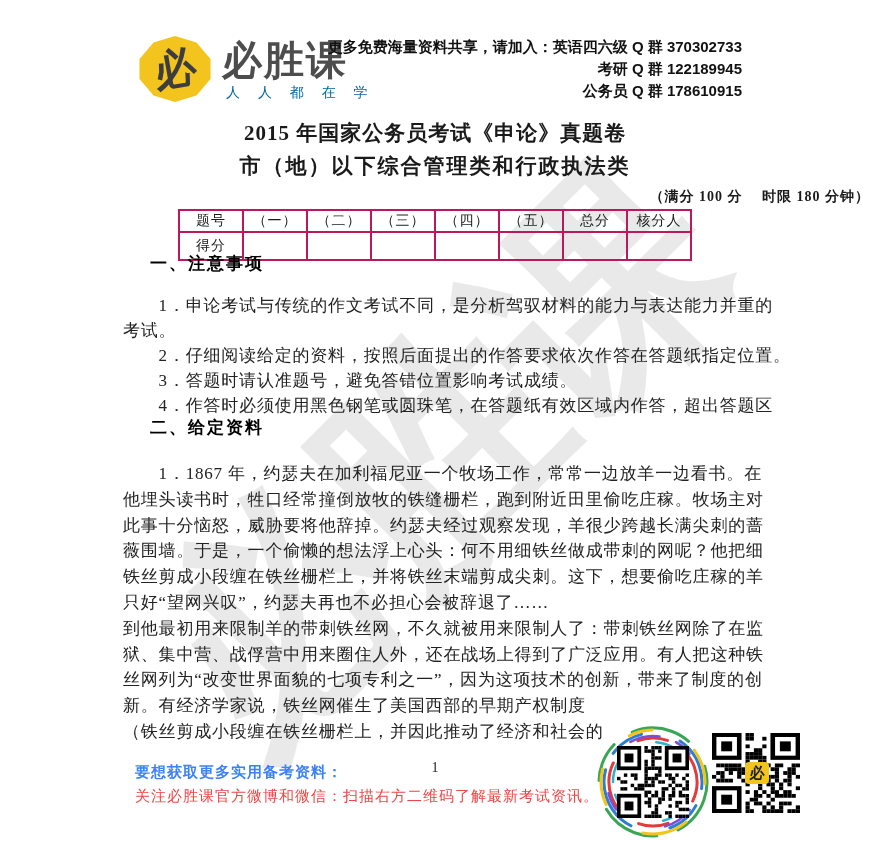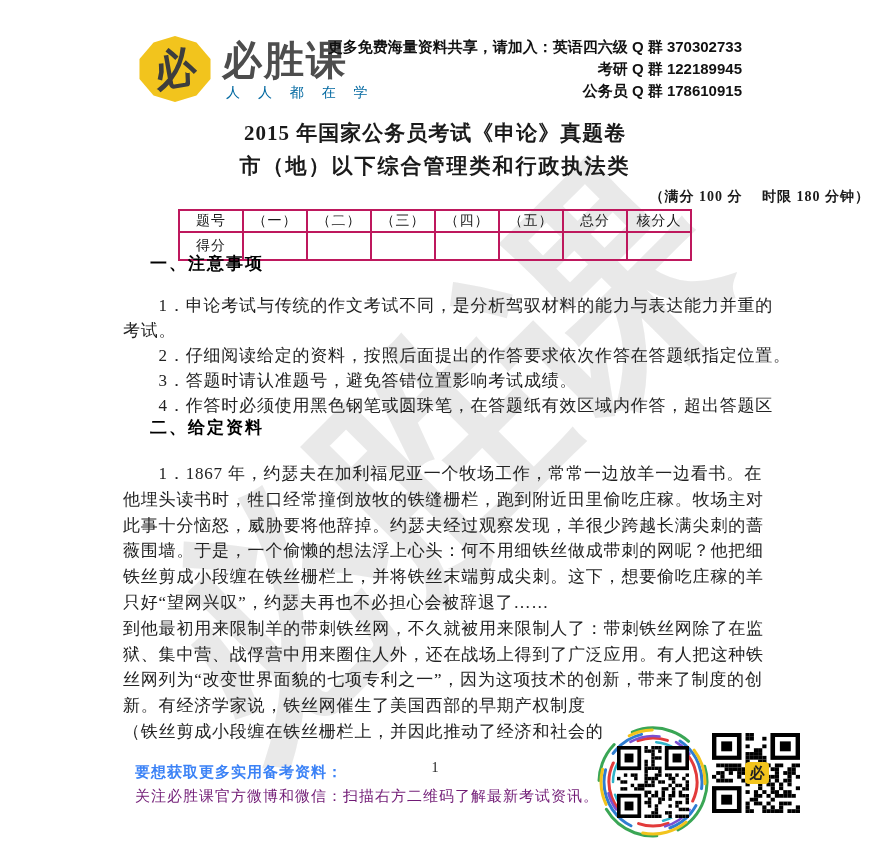--- a/index.html
+++ b/index.html
@@ -59,21 +59,21 @@
   }
   .lines{position:absolute;left:123px;width:628px;font-size:17px;color:#222;letter-spacing:0.8px;}
   .lines div{height:25px;line-height:25px;white-space:nowrap;}
   .material-lines div{height:25.8px;line-height:25.8px;}
   
   .promo-red{
     position:absolute;left:135px;top:763px;font-size:15px;font-weight:bold;color:#3b82f6;
     font-family:"Liberation Sans","DejaVu Sans",sans-serif;letter-spacing:1px;
   }
   .promo-black{
-    position:absolute;left:135px;top:787px;font-size:15px;color:#701a75;
+    position:absolute;left:135px;top:787px;font-size:15px;color:#ef4444;
     font-family:"Liberation Sans","DejaVu Sans",sans-serif;letter-spacing:1px;
   }
   .page-number{position:absolute;left:123px;width:624px;top:760px;text-align:center;font-size:14px;}
   
   .qr-weibo{position:absolute;left:593px;top:725px;width:120px;height:115px;}
   .qr-weibo .swirl{position:absolute;left:0;top:0;width:120px;height:115px;}
   .qr-weibo .code{position:absolute;left:24px;top:21px;width:72px;height:72px;background:#fff;}
   .qr-wechat{position:absolute;left:712px;top:733px;width:88px;height:80px;}
   .qr-wechat .code{position:absolute;left:0;top:0;width:88px;height:80px;background:#fff;}
   .qr-logo{

